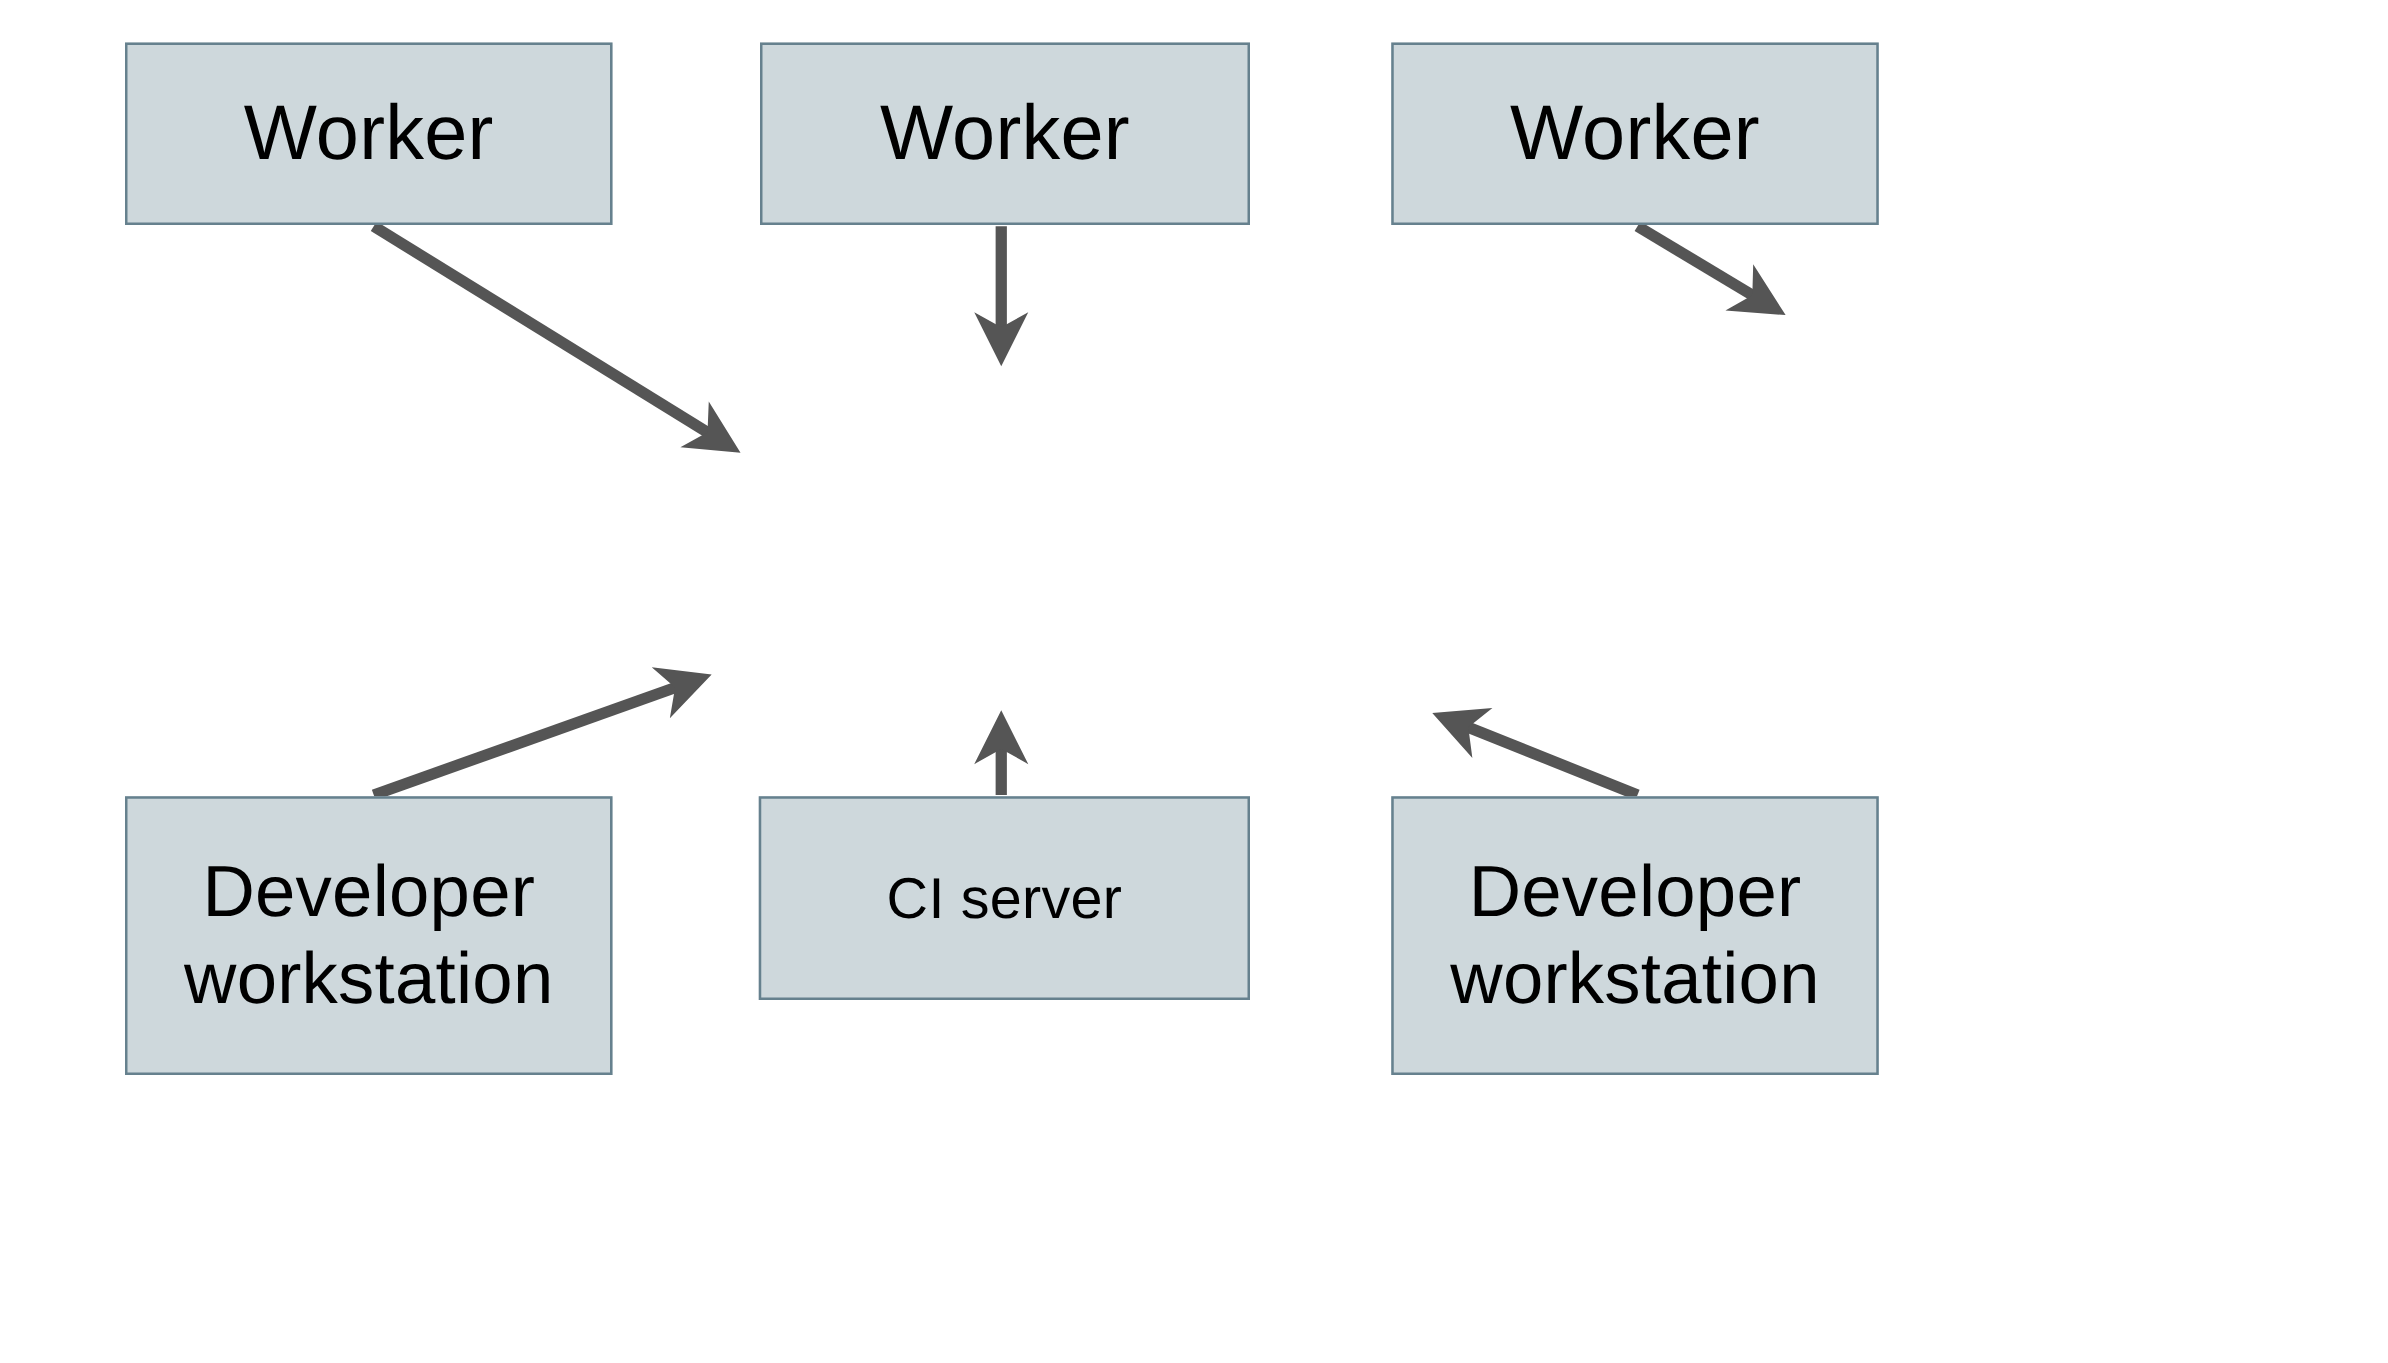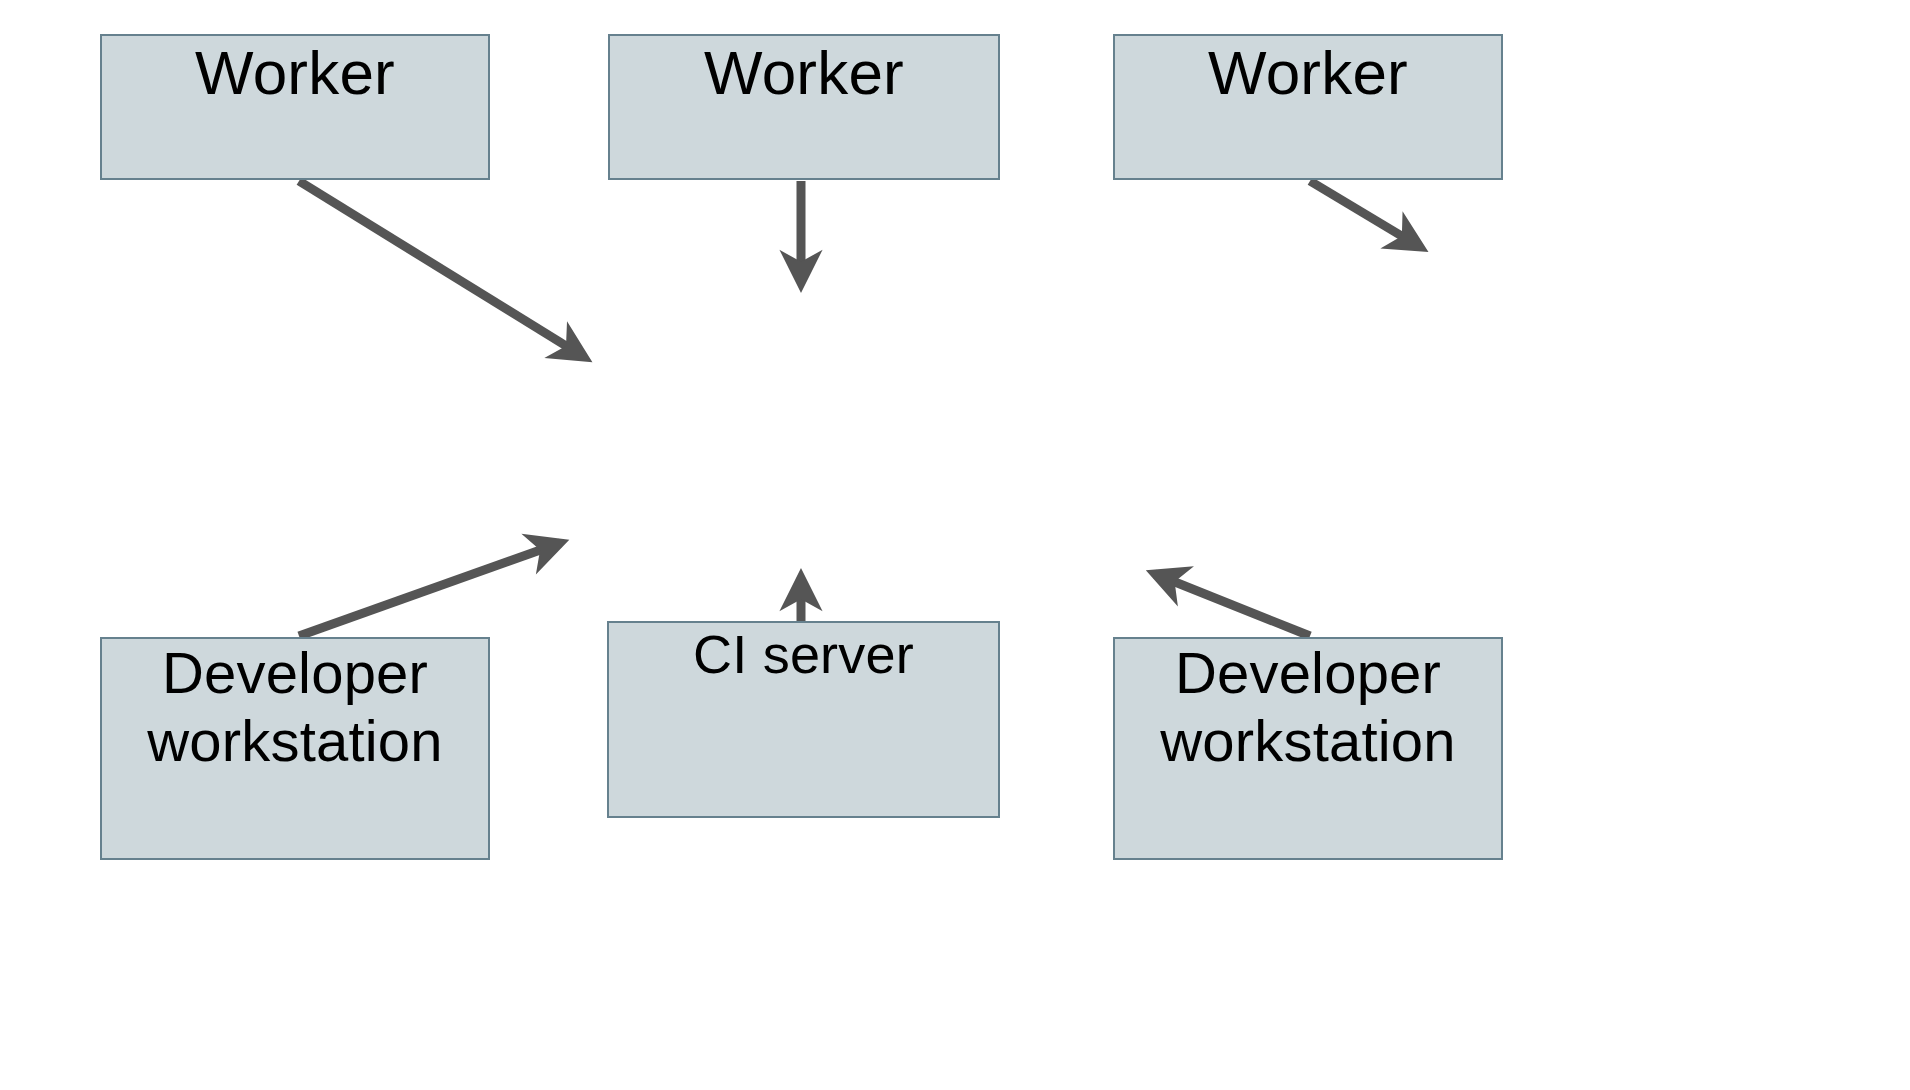--- a/index.html
+++ b/index.html
@@ -27,20 +27,21 @@
     width: 1910px;
     height: 1090px;
     pointer-events: none;
   }
   .node {
     position: absolute;
     box-sizing: border-box;
     background: #ced8dc;
     border: 2px solid #66818e;
     display: flex;
+    align-items: center;
     justify-content: center;
     text-align: center;
     color: #000000;
     line-height: 1.18;
     white-space: pre-line;
     letter-spacing: 0.2px;
   }
   .node-label {
     display: block;
     white-space: pre-line;
@@ -49,21 +50,21 @@
   
   #node-worker-1 { left: 100px;  top: 34px;  width: 390px; height: 146px; font-size: 62px; }
   #node-worker-2 { left: 608px;  top: 34px;  width: 392px; height: 146px; font-size: 62px; }
   #node-worker-3 { left: 1113px; top: 34px;  width: 390px; height: 146px; font-size: 62px; }
   
   #node-build-master {
     left: 487px; top: 300px; width: 628px; height: 227px; font-size: 58px;
   }
   
   #node-dev-left  { left: 100px;  top: 637px; width: 390px; height: 223px; font-size: 58px; }
-  #node-ci-server { left: 607px;  top: 621px; width: 393px; height: 197px; font-size: 54px; }
+  #node-ci-server { left: 607px;  top: 637px; width: 393px; height: 163px; font-size: 46px; }
   #node-dev-right { left: 1113px; top: 637px; width: 390px; height: 223px; font-size: 58px; }
 </style>
 </head>
 <body>
 
 <div id="diagram-root">
 
   <svg id="edge-layer" viewBox="0 0 1910 1090" width="1910" height="1090" xmlns="http://www.w3.org/2000/svg">
     <defs>
       <marker id="arrowhead" markerWidth="5.2" markerHeight="5.2" refX="3.9" refY="2.6" orient="auto" markerUnits="strokeWidth">

